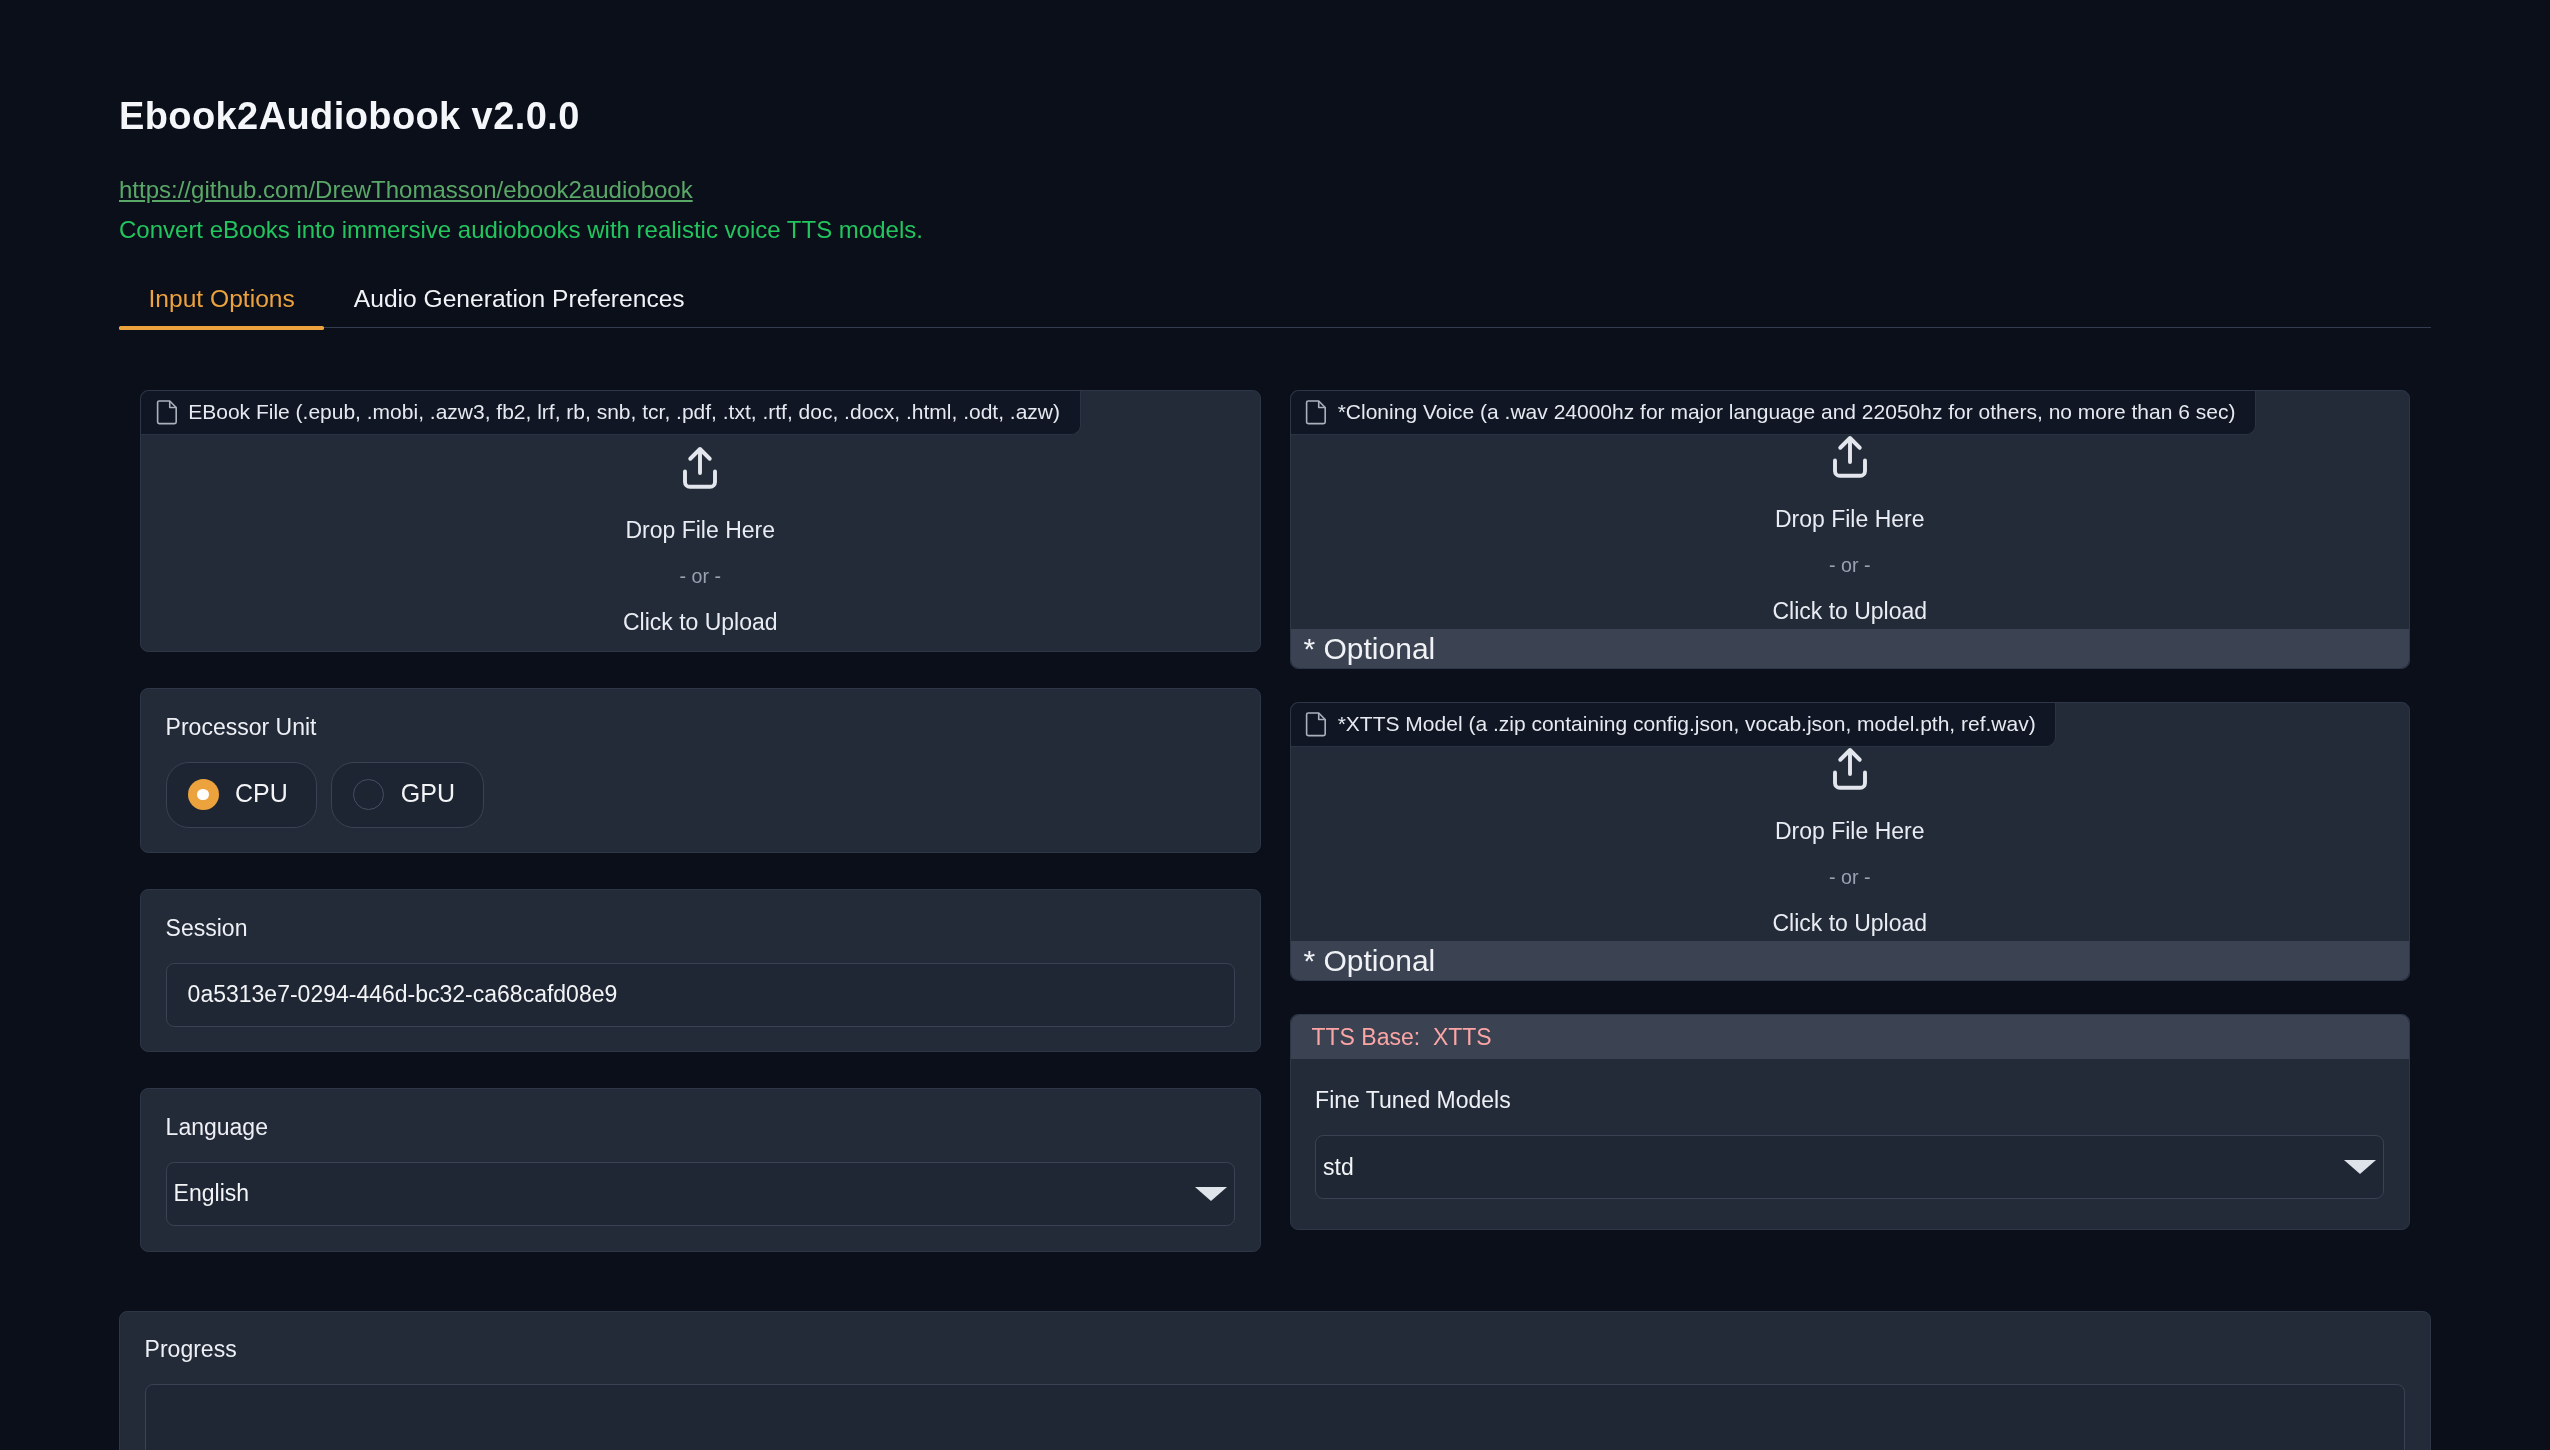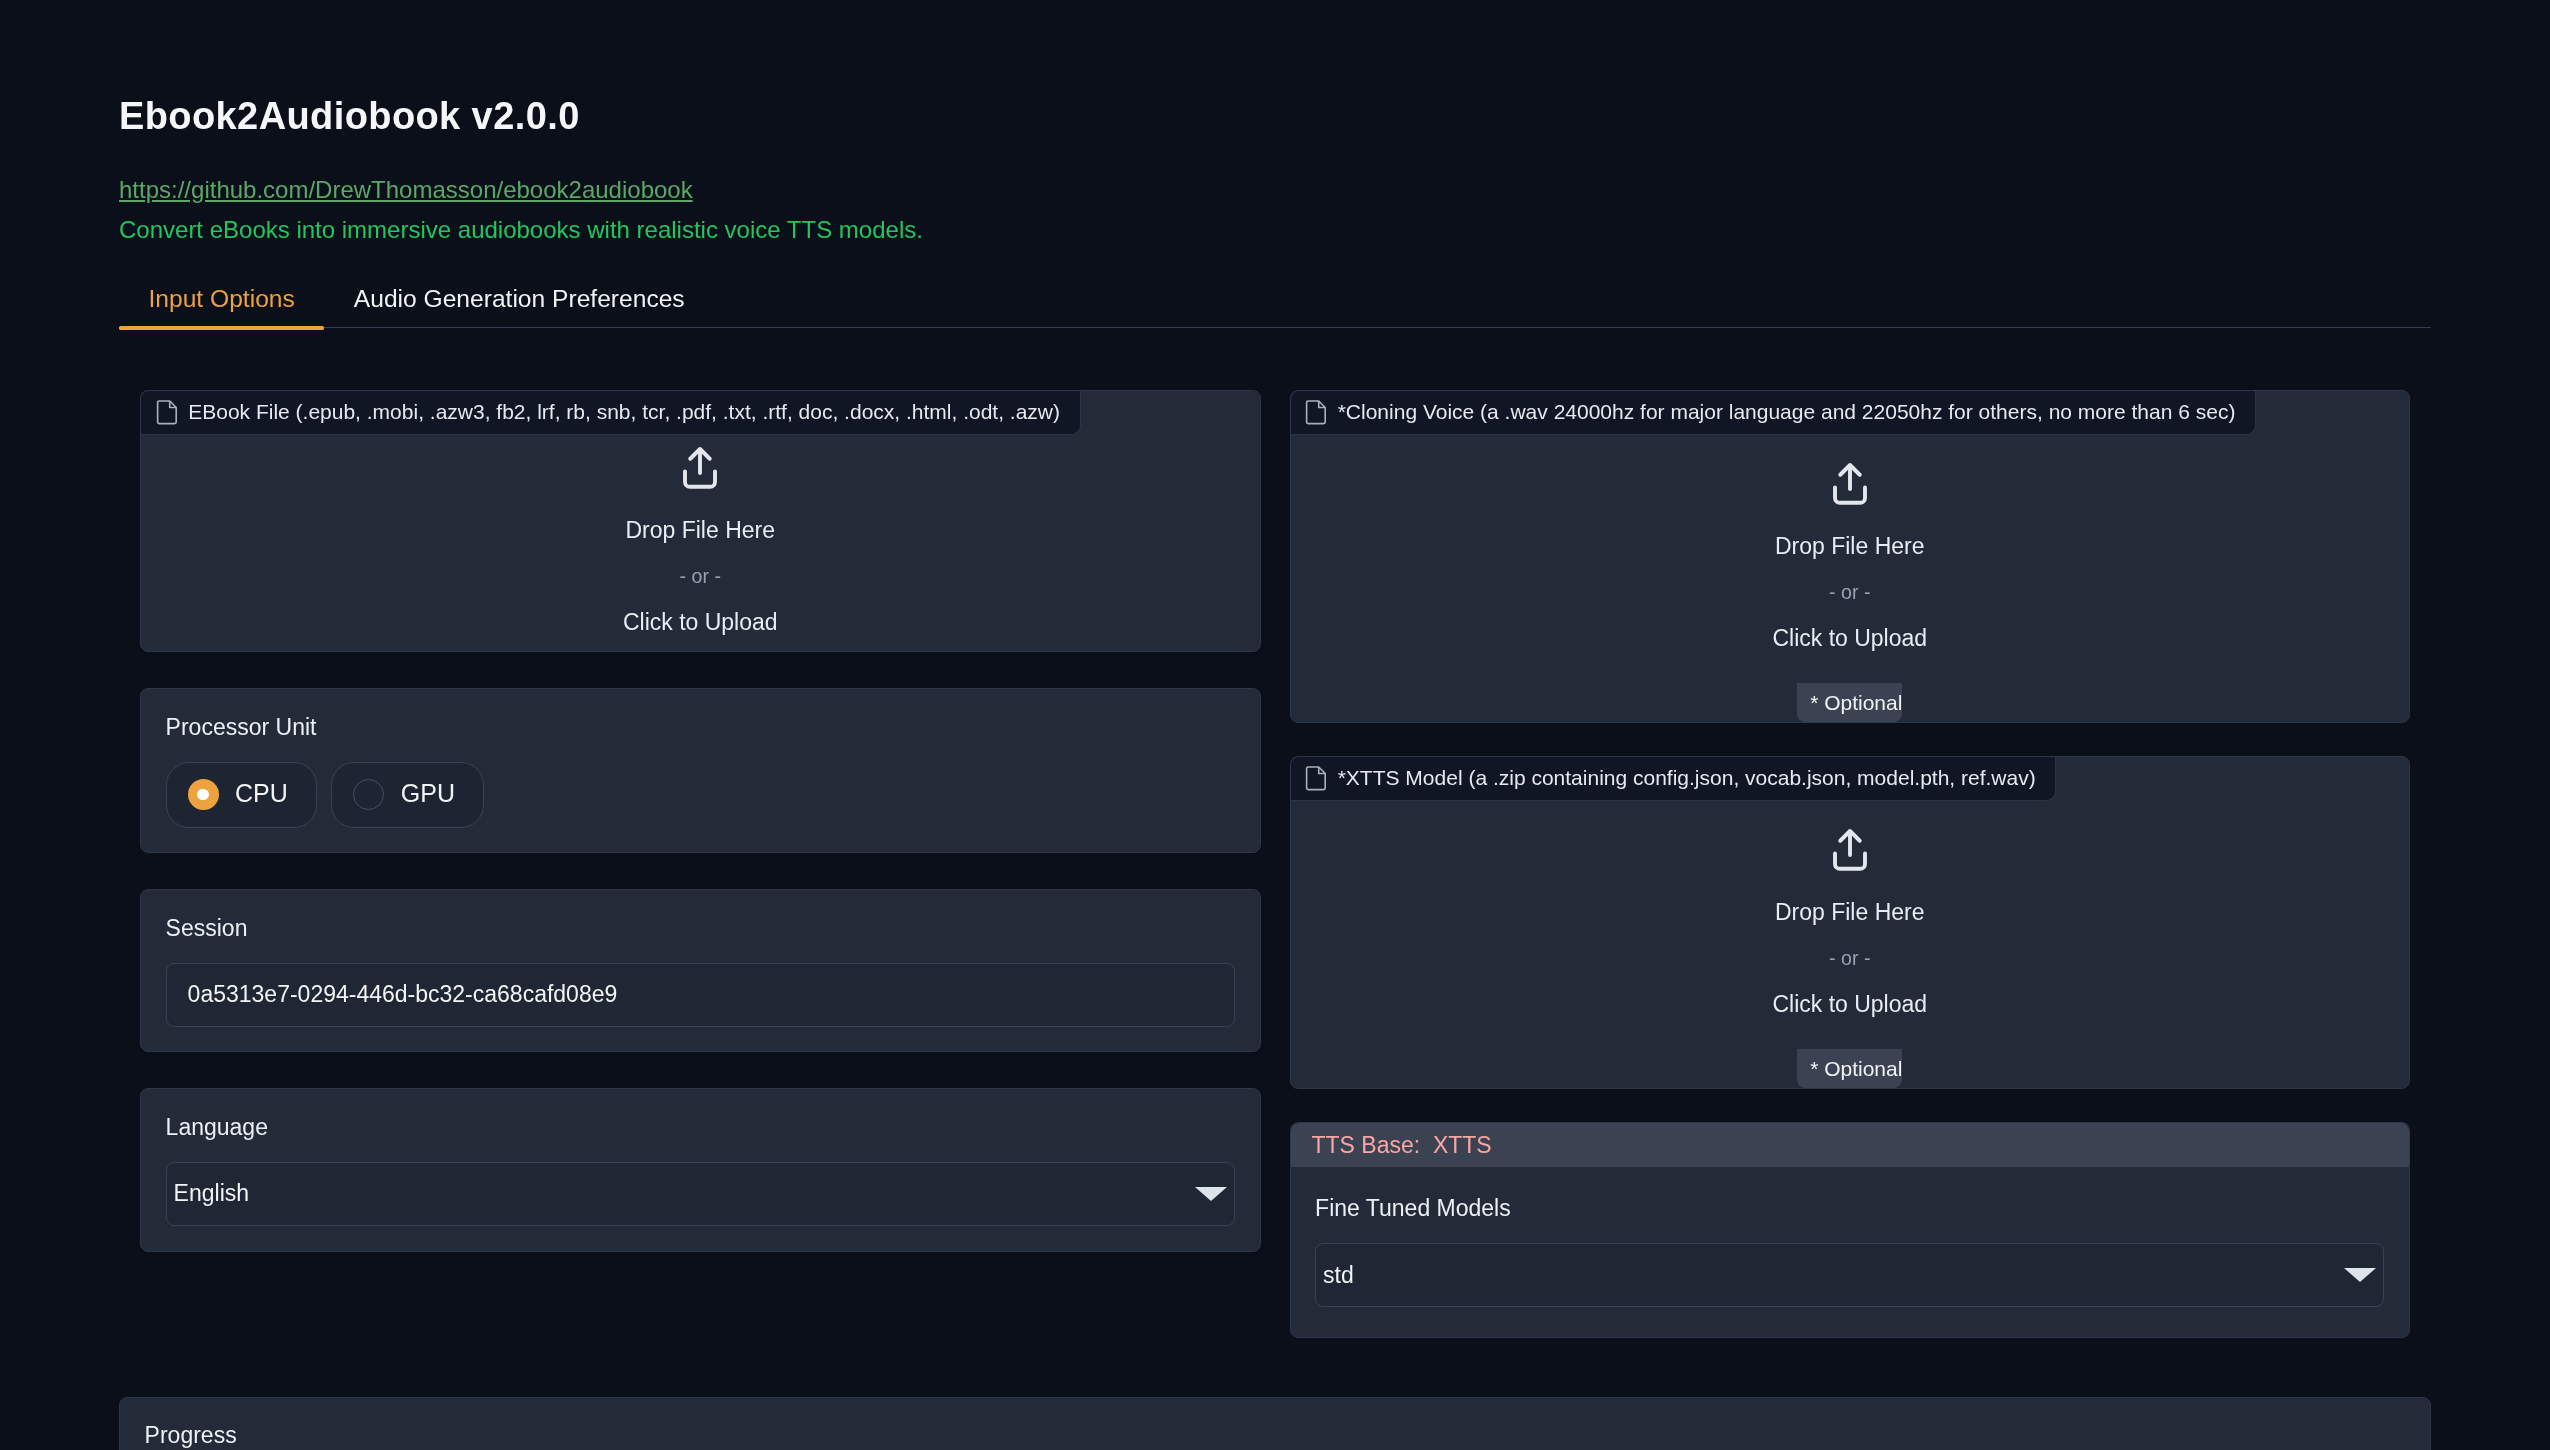--- a/index.html
+++ b/index.html
@@ -80,21 +80,21 @@
   .panel { padding: 24.6px 24.6px; }
   .panel-label {
     font-size: 23px;
     color: #eef0f5;
     margin-bottom: 21px;
   }
 
   
   .upload { display: flex; flex-direction: column; }
   .upload.h320 { height: 262px; }
-  .upload.h380 { height: 333px; align-items: center; }
+  .upload.h380 { height: 279px; }
   .block-label {
     position: absolute;
     top: 0; left: 0;
     display: inline-flex;
     align-items: center;
     gap: 11.5px;
     max-width: 96%;
     background: #101623;
     border-right: 0.8px solid #2b3444;
     border-bottom: 0.8px solid #2b3444;
@@ -118,21 +118,21 @@
   .upload-icon { margin-bottom: 23px; }
   .drop-text  { font-size: 23px; color: #e9ecf2; }
   .or-text    { font-size: 19.6px; color: #9aa2b1; margin: 21px 0; }
   .click-text { font-size: 23px; color: #e9ecf2; }
   .upload-footer {
     height: 39px;
     line-height: 39px;
     background: #3b4353;
     border-radius: 0 0 8.2px 8.2px;
     padding-left: 13px;
-    font-size: 21px;
+    font-size: 30px;
     color: #f0f2f6;
   }
 
   
   .radio-row { display: flex; gap: 14.7px; }
   .radio-chip {
     display: inline-flex;
     gap: 16.4px;
     background: #1d2432;
     border: 0.8px solid #394353;

